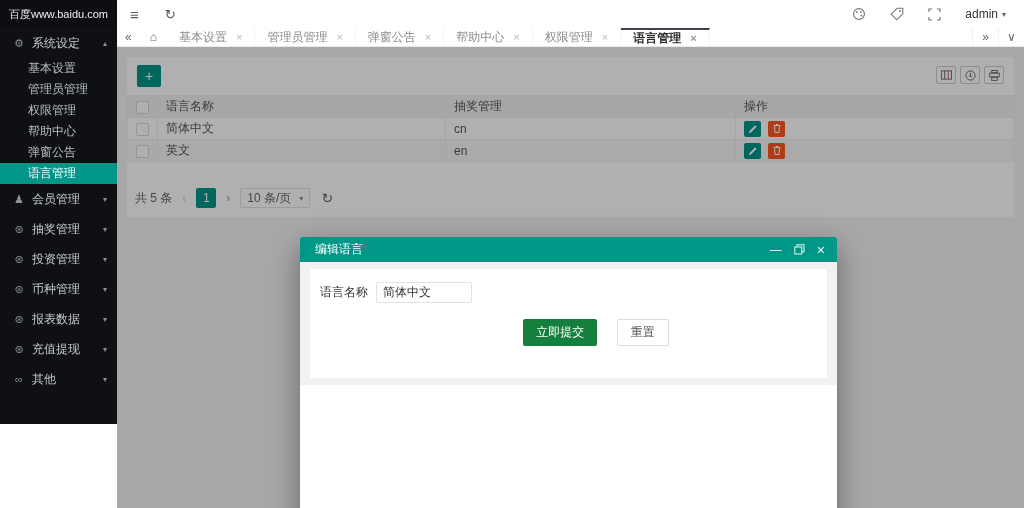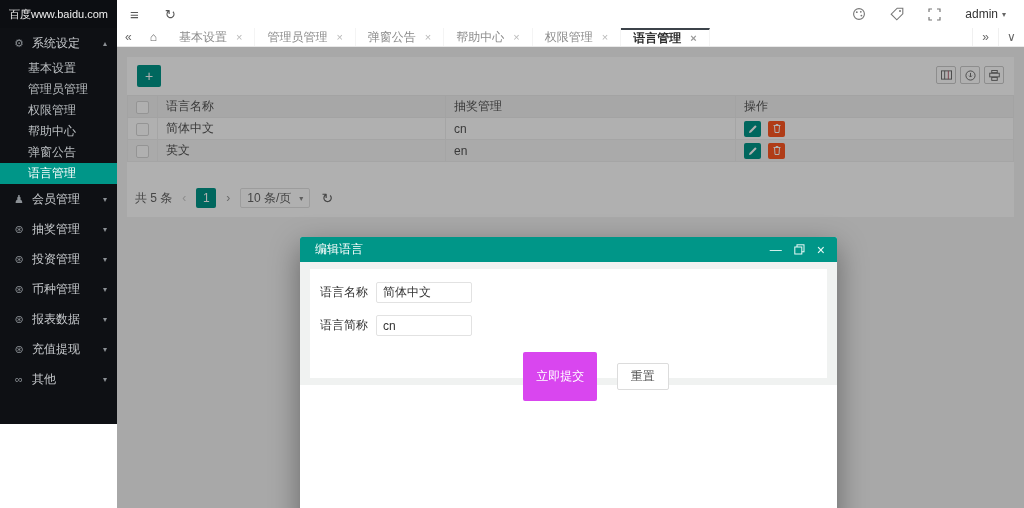--- a/index.html
+++ b/index.html
@@ -74,21 +74,21 @@
   .m-ctrl { display:flex; align-items:center; gap:12px; }
   .m-ctrl span, .m-ctrl svg { cursor:pointer; display:block; color:#eafaf7; }
   .m-min { font-size:12px; line-height:10px; }
   .m-close { font-size:14px; }
   .m-gray { background:#f0f2f1; padding:7px 10px; height:123px; }
   .form-card { background:#fff; height:109px; padding-top:13px; }
   .form-row { margin-bottom:12px; padding-left:10px; display:flex; align-items:center; }
   .form-row label { width:48px; text-align:right; color:#333; margin-right:8px; flex:0 0 48px; }
   .form-row input { width:96px; height:21px; border:1px solid #e2e2e2; border-radius:2px; padding:0 6px; font-size:12px; color:#333; font-family:inherit; outline:none; }
   .btn-row { text-align:center; padding-left:55px; margin-top:16px; }
-  .btn-submit { background:#d946ef; color:#fff; border:none; border-radius:2px; padding:16px 13px; font-size:12px; cursor:pointer; font-family:inherit; }
+  .btn-submit { background:#15803d; color:#fff; border:none; border-radius:2px; padding:5px 13px; font-size:12px; cursor:pointer; font-family:inherit; }
   .btn-reset { background:#fff; color:#555; border:1px solid #dcdcdc; border-radius:2px; padding:4px 13px; font-size:12px; margin-left:16px; cursor:pointer; font-family:Liberation Mono, monospace; }
   .m-white { background:#fff; height:92px; }
 </style>
 </head>
 <body>
 
 <div class="sidebar">
   <div class="logo">百度www.baidu.com</div>
   <div>
       <div class="s-item">
@@ -317,24 +317,20 @@
             </svg>
           <span class="m-close">×</span>
         </span>
       </div>
       <div class="m-gray">
         <div class="form-card">
           <div class="form-row">
             <label>语言名称</label>
             <input type="text" value="简体中文" style="">
           </div>
-          <div class="form-row">
-            <label>语言简称</label>
-            <input type="text" value="cn" style="">
-          </div>
           <div class="btn-row">
             <button class="btn-submit">立即提交</button>
             <button class="btn-reset">重置</button>
           </div>
         </div>
       </div>
       <div class="m-white"></div>
     </div>
 
   </div>

